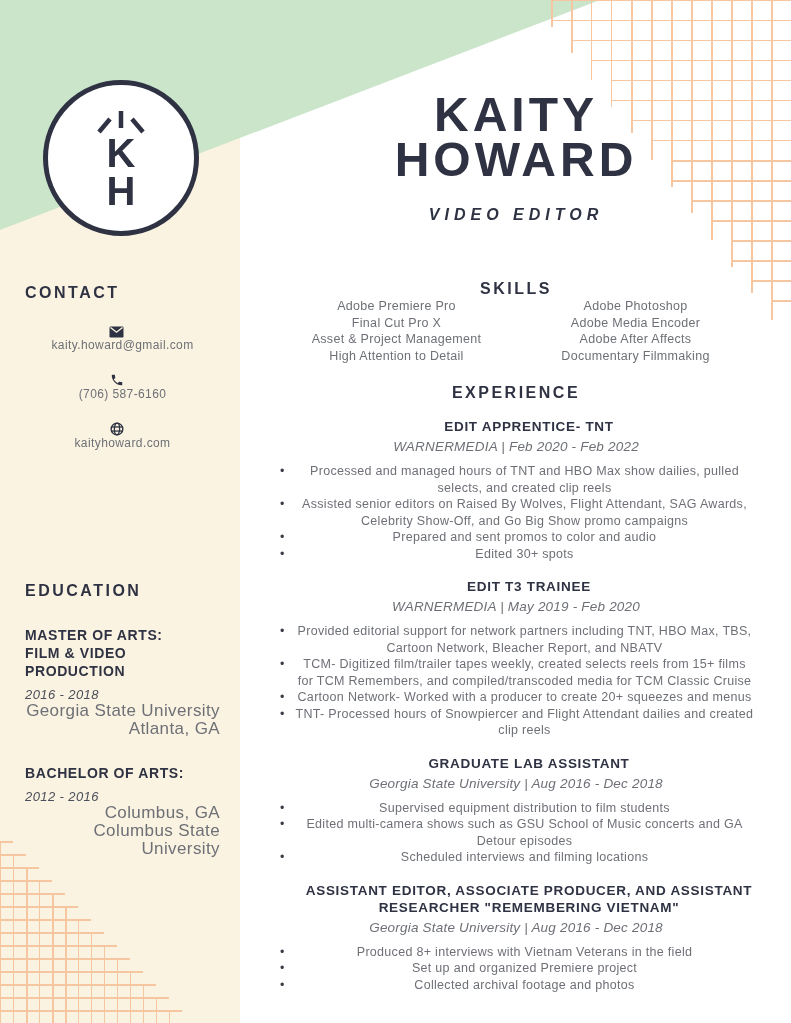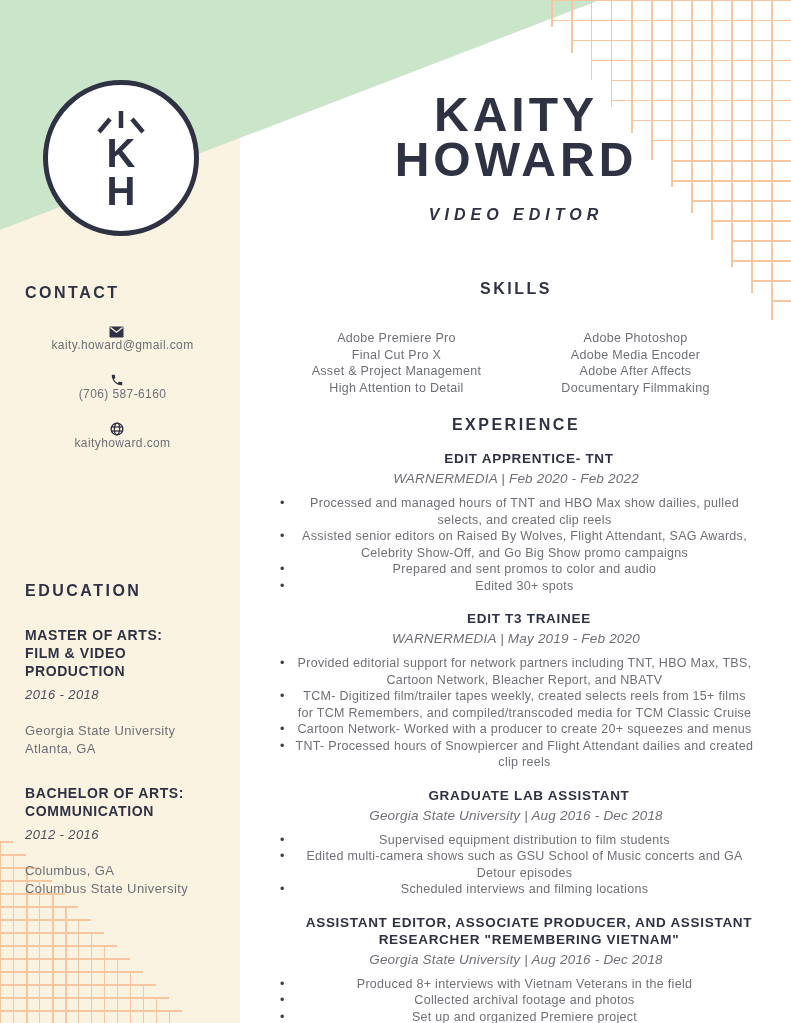--- a/index.html
+++ b/index.html
@@ -45,28 +45,28 @@
   .sidebar{position:absolute;left:25px;top:284px;width:195px;color:var(--gray);}
   .side-header{font-size:16px;font-weight:700;letter-spacing:2.5px;color:var(--navy);}
   .contact-list{margin-top:24px;}
   .contact-item{display:flex;align-items:center;margin-bottom:21px;flex-direction:column;}
   .contact-item svg{flex:0 0 auto;margin-right:12px;}
   .contact-item span{font-size:12px;letter-spacing:.4px;color:var(--gray);}
   .edu-section{margin-top:132px;}
   .edu-entry{margin-top:26px;}
   .edu-degree{font-size:14px;font-weight:700;letter-spacing:.6px;color:var(--navy);line-height:18px;}
   .edu-dates{font-size:13px;font-style:italic;color:var(--date);margin-top:7px;letter-spacing:.4px;}
-  .edu-school{font-size:13px;color:var(--gray);margin-top:20px;line-height:18px;letter-spacing:.4px;}
+  .edu-school{font-size:17px;color:var(--gray);margin-top:0;line-height:18px;letter-spacing:.4px;text-align:right;}
   
   .main{position:absolute;left:277px;top:92px;width:478px;text-align:center;}
   .name{font-size:48px;font-weight:700;letter-spacing:4px;color:var(--navy);line-height:45px;}
   .role{font-size:16px;font-weight:600;font-style:italic;letter-spacing:5px;color:var(--navy);margin-top:24px;}
   .skills{margin-top:56px;}
   .main-header{font-size:16px;font-weight:700;letter-spacing:2.5px;color:var(--navy);}
-  .skills-cols{display:flex;margin-top:32px;}
+  .skills-cols{display:flex;margin-top:0;}
   .skills-col{width:261px;}
   .skill{font-size:12.5px;color:var(--gray);line-height:16.5px;letter-spacing:.3px;}
   .experience{margin-top:20px;}
   .job{margin-top:16px;}
   .job-title{font-size:13.5px;font-weight:700;letter-spacing:.7px;color:var(--navy);line-height:17px;margin-left:26px;}
   .job-meta{font-size:13.5px;font-style:italic;color:var(--gray);margin-top:4px;letter-spacing:.2px;}
   .job-bullets{list-style:none;margin-top:9px;}
   .job-bullets li{
     position:relative;padding-left:17px;font-size:12.5px;color:var(--gray);
     line-height:16.5px;letter-spacing:.3px;
@@ -132,21 +132,20 @@
         <div class="edu-dates">2016 - 2018</div>
         <div class="edu-school">
           <div>Georgia State University</div>
           <div>Atlanta, GA</div>
         </div>
       </div>
 
       <div class="edu-entry">
         <div class="edu-degree">
           <div>BACHELOR OF ARTS:</div>
-          <div>COMMUNICATION</div>
         </div>
         <div class="edu-dates">2012 - 2016</div>
         <div class="edu-school">
           <div>Columbus, GA</div>
           <div>Columbus State University</div>
         </div>
       </div>
     </div>
   </div>
 
@@ -206,21 +205,21 @@
           <li>Edited multi-camera shows such as GSU School of Music concerts and GA Detour episodes</li>
           <li>Scheduled interviews and filming locations</li>
         </ul>
       </div>
 
       <div class="job">
         <div class="job-title">ASSISTANT EDITOR, ASSOCIATE PRODUCER, AND ASSISTANT RESEARCHER "REMEMBERING VIETNAM"</div>
         <div class="job-meta">Georgia State University | Aug  2016 - Dec 2018</div>
         <ul class="job-bullets">
           <li>Produced 8+ interviews with Vietnam Veterans in the field</li>
+          <li>Set up and organized Premiere project</li>
           <li>Collected archival footage and photos</li>
-          <li>Set up and organized Premiere project</li>
 
         </ul>
       </div>
     </div>
   </div>
 
 </div>
 
 </body></html>

